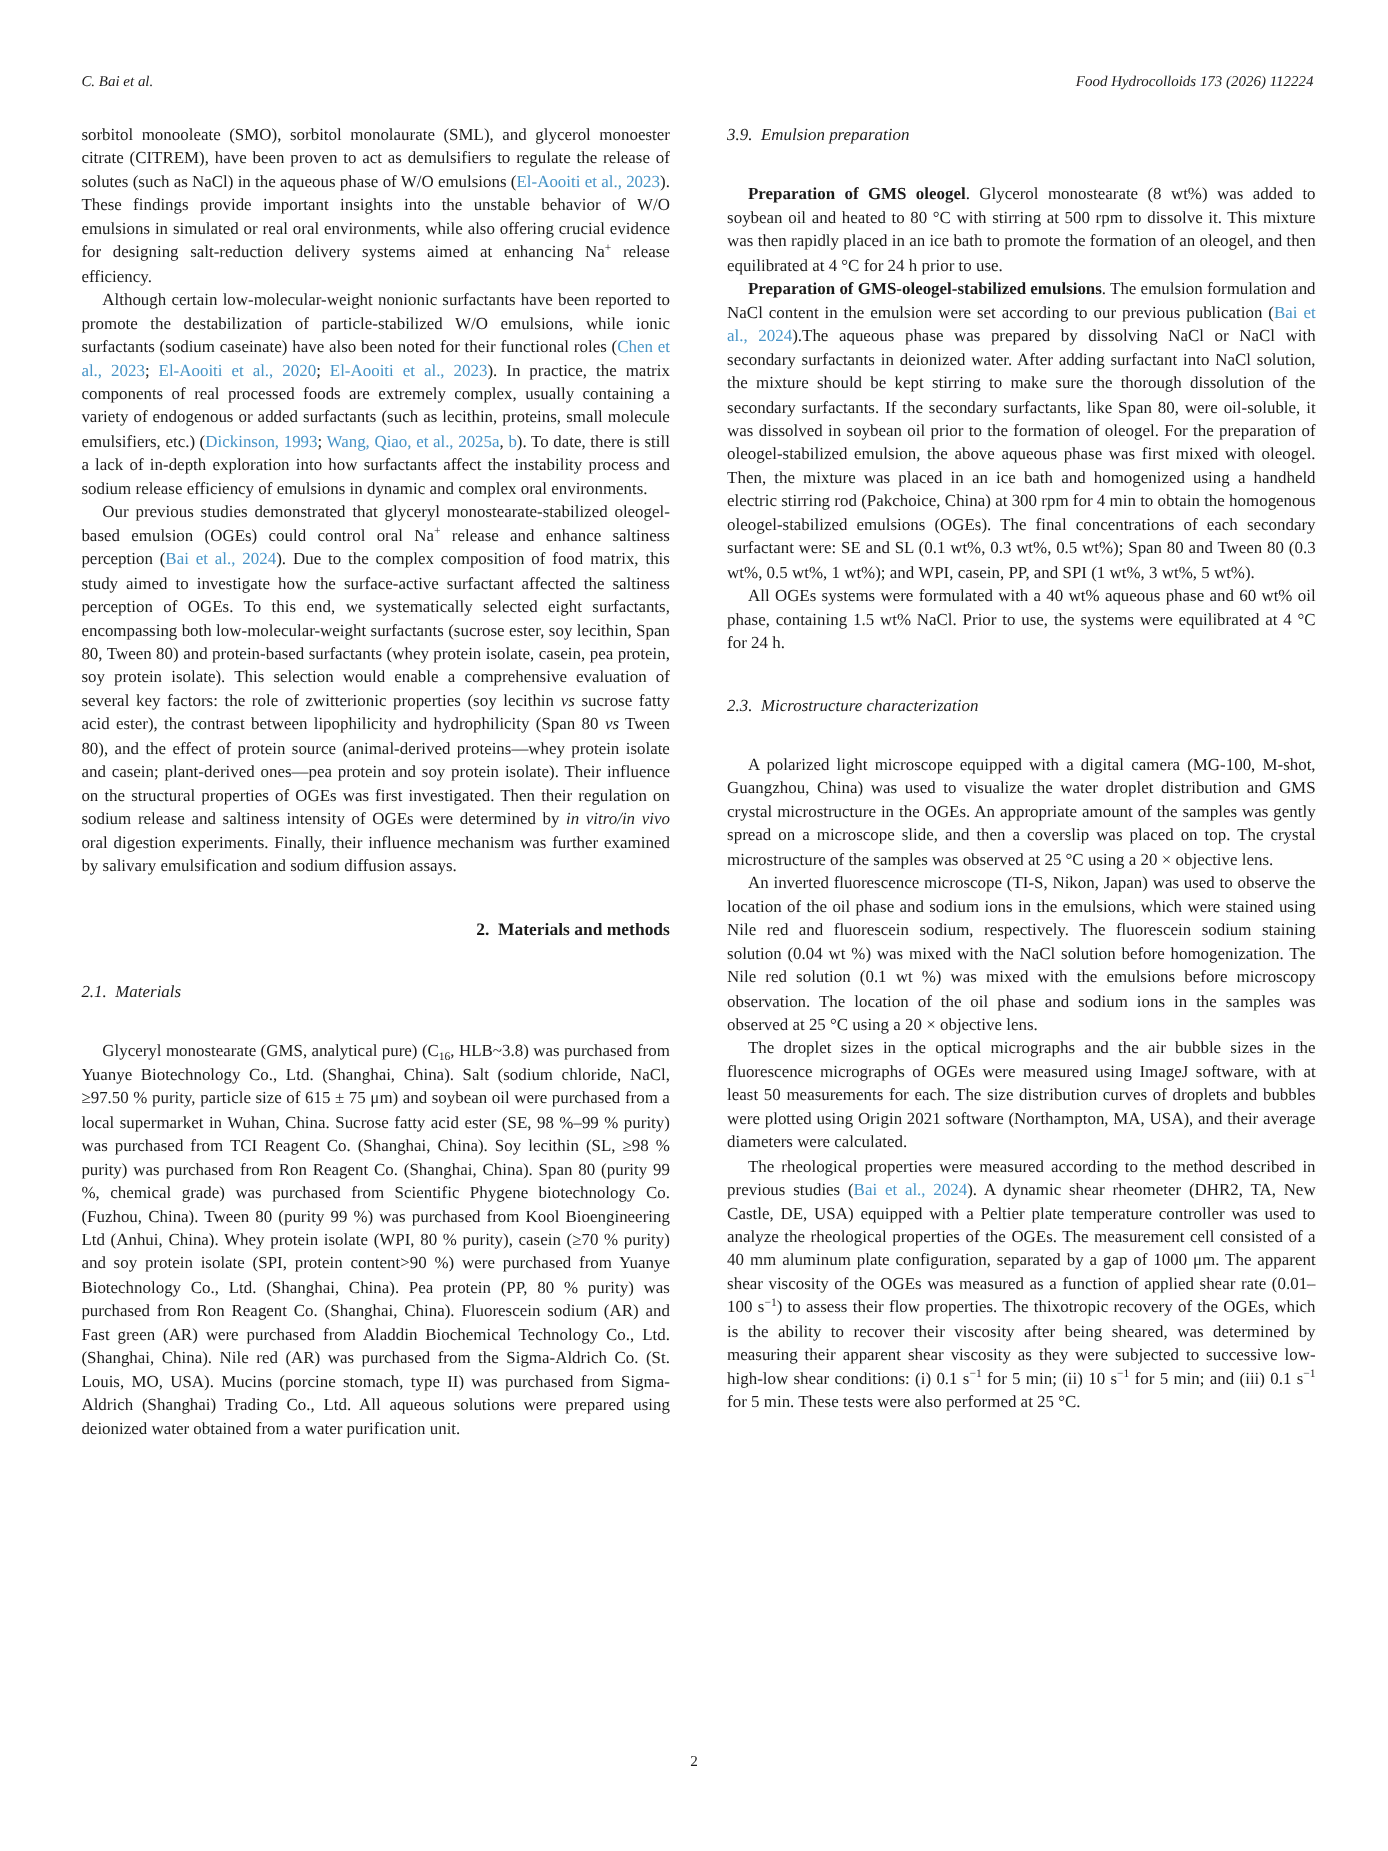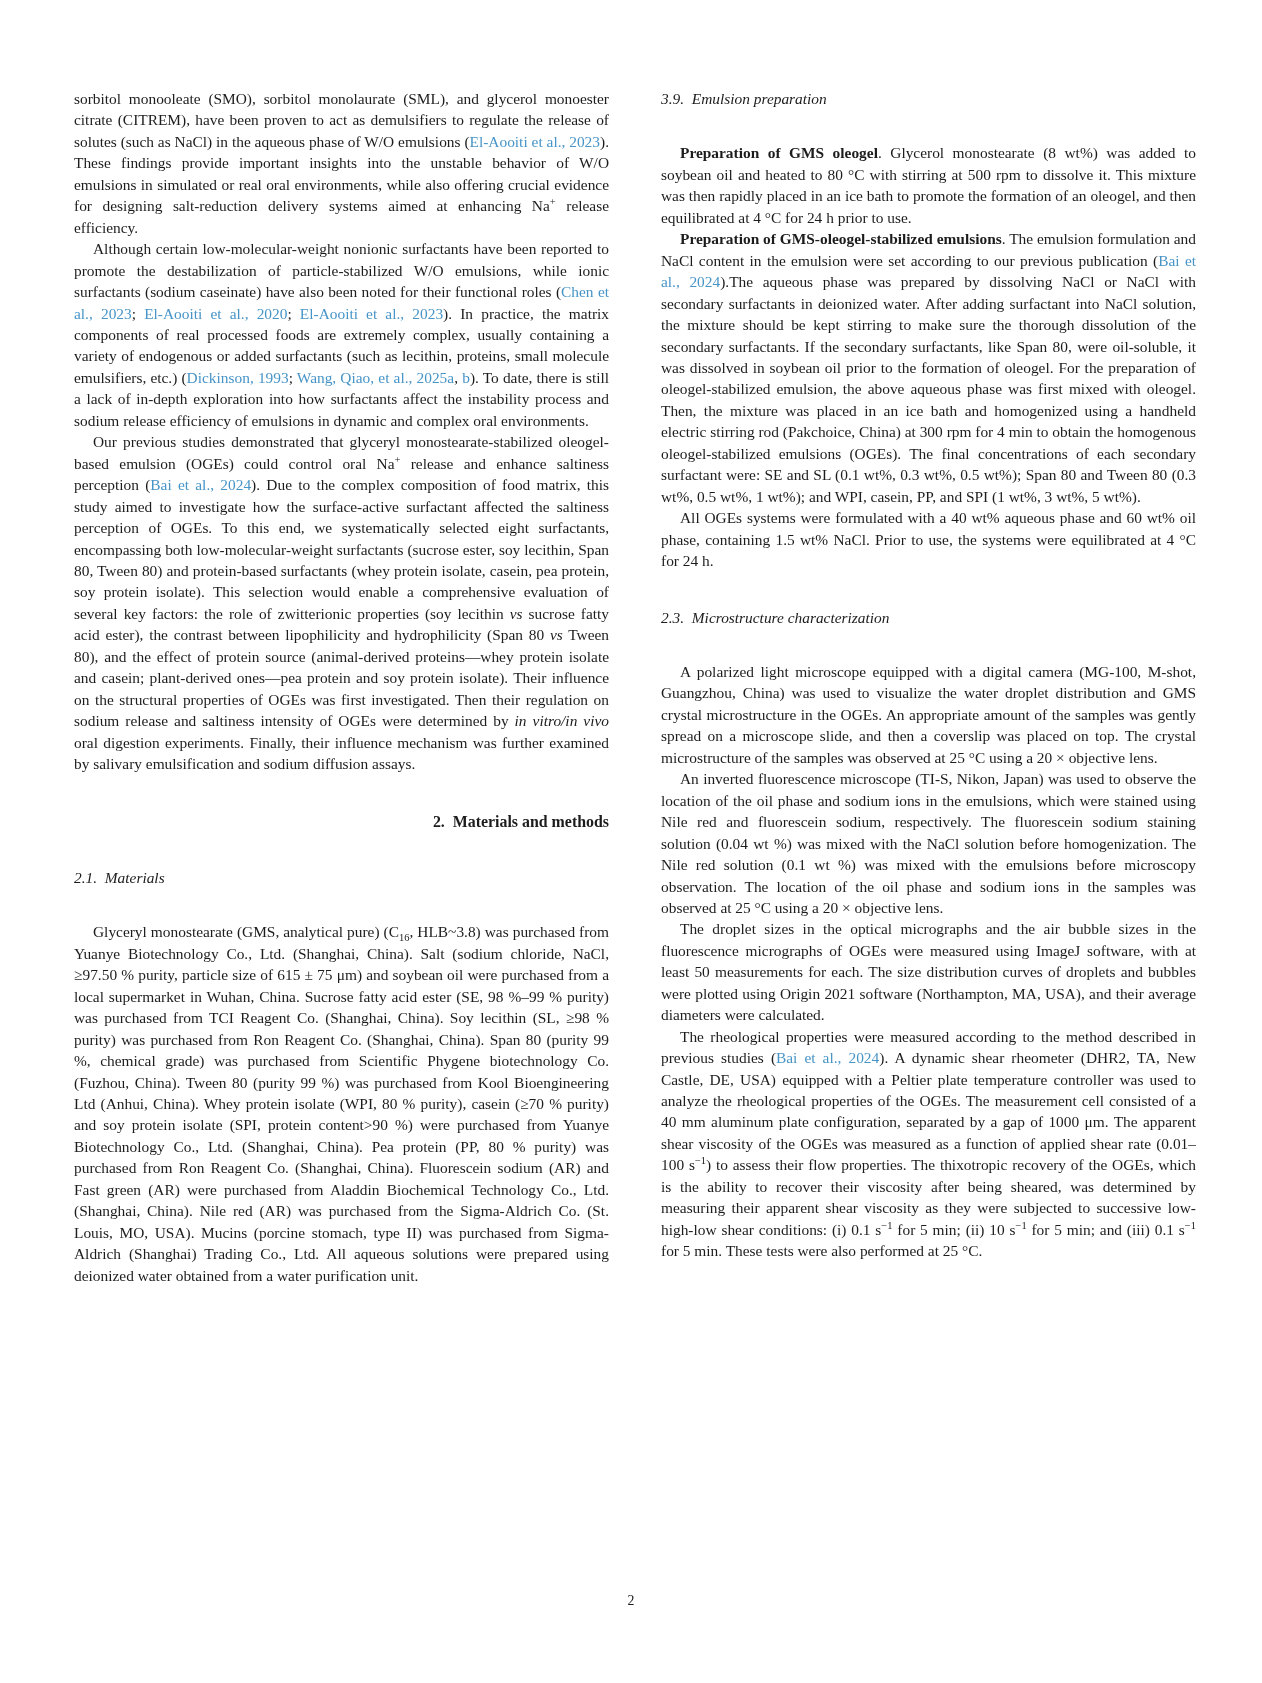--- a/index.html
+++ b/index.html
@@ -15,21 +15,21 @@
     color:var(--ink);
     font-family:"Liberation Serif", serif;
     overflow:hidden;
   }
   .running-header{
     position:absolute;top:66px;left:74px;right:68px;
     display:flex;justify-content:space-between;align-items:baseline;
     font-style:italic;font-size:13.6px;line-height:16px;
   }
   .content{
-    position:absolute;top:88px;left:74px;width:1122px;
+    position:absolute;top:112px;left:74px;width:1122px;
     display:flex;gap:52px;
   }
   .column{
     width:541px;
     font-size:15.4px;line-height:21.45px;
     text-align:justify;
     hyphens:auto;-webkit-hyphens:auto;
   }
   p.paragraph{margin:0;text-indent:19px;}
   p.no-indent{text-indent:0;}
@@ -48,20 +48,24 @@
   .i{font-style:italic;}
   .page-footer{
     position:absolute;top:1593px;left:0;width:100%;
     text-align:center;font-size:13.8px;
   }
 </style>
 </head>
 <body>
 
 <div class="page">
+  <div class="running-header">
+    <span>C. Bai et al.</span>
+    <span>Food Hydrocolloids 173 (2026) 112224</span>
+  </div>
 
   <div class="content">
     <div class="column">
         <p class="paragraph no-indent"><span>sorbitol monooleate (SMO), sorbitol monolaurate (SML), and glycerol monoester citrate (CITREM), have been proven to act as demulsifiers to regulate the release of solutes (such as NaCl) in the aqueous phase of W/O emulsions (</span><a href="#" class="cite">El-Aooiti et al., 2023</a><span>). These findings provide important insights into the unstable behavior of W/O emulsions in simulated or real oral environments, while also offering crucial evidence for designing salt-reduction delivery systems aimed at enhancing Na</span><sup>+</sup><span> release efficiency.</span></p>
         <p class="paragraph"><span>Although certain low-molecular-weight nonionic surfactants have been reported to promote the destabilization of particle-stabilized W/O emulsions, while ionic surfactants (sodium caseinate) have also been noted for their functional roles (</span><a href="#" class="cite">Chen et al., 2023</a><span>; </span><a href="#" class="cite">El-Aooiti et al., 2020</a><span>; </span><a href="#" class="cite">El-Aooiti et al., 2023</a><span>). In practice, the matrix components of real processed foods are extremely complex, usually containing a variety of endogenous or added surfactants (such as lecithin, proteins, small molecule emulsifiers, etc.) (</span><a href="#" class="cite">Dickinson, 1993</a><span>; </span><a href="#" class="cite">Wang, Qiao, et al., 2025a</a><span>, </span><a href="#" class="cite">b</a><span>). To date, there is still a lack of in-depth exploration into how surfactants affect the instability process and sodium release efficiency of emulsions in dynamic and complex oral environments.</span></p>
         <p class="paragraph"><span>Our previous studies demonstrated that glyceryl monostearate-stabilized oleogel-based emulsion (OGEs) could control oral Na</span><sup>+</sup><span> release and enhance saltiness perception (</span><a href="#" class="cite">Bai et al., 2024</a><span>). Due to the complex composition of food matrix, this study aimed to investigate how the surface-active surfactant affected the saltiness perception of OGEs. To this end, we systematically selected eight surfactants, encompassing both low-molecular-weight surfactants (sucrose ester, soy lecithin, Span 80, Tween 80) and protein-based surfactants (whey protein isolate, casein, pea protein, soy protein isolate). This selection would enable a comprehensive evaluation of several key factors: the role of zwitterionic properties (soy lecithin </span><span class="i">vs</span><span> sucrose fatty acid ester), the contrast between lipophilicity and hydrophilicity (Span 80 </span><span class="i">vs</span><span> Tween 80), and the effect of protein source (animal-derived proteins—whey protein isolate and casein; plant-derived ones—pea protein and soy protein isolate). Their influence on the structural properties of OGEs was first investigated. Then their regulation on sodium release and saltiness intensity of OGEs were determined by </span><span class="i">in vitro/in vivo</span><span> oral digestion experiments. Finally, their influence mechanism was further examined by salivary emulsification and sodium diffusion assays.</span></p>
         <h2 class="heading1"><span>2. Materials and methods</span></h2>
         <h3 class="heading2"><span>2.1. Materials</span></h3>
         <p class="paragraph"><span>Glyceryl monostearate (GMS, analytical pure) (C</span><sub>16</sub><span>, HLB~3.8) was purchased from Yuanye Biotechnology Co., Ltd. (Shanghai, China). Salt (sodium chloride, NaCl, ≥97.50 % purity, particle size of 615 ± 75 μm) and soybean oil were purchased from a local supermarket in Wuhan, China. Sucrose fatty acid ester (SE, 98 %–99 % purity) was purchased from TCI Reagent Co. (Shanghai, China). Soy lecithin (SL, ≥98 % purity) was purchased from Ron Reagent Co. (Shanghai, China). Span 80 (purity 99 %, chemical grade) was purchased from Scientific Phygene biotechnology Co. (Fuzhou, China). Tween 80 (purity 99 %) was purchased from Kool Bioengineering Ltd (Anhui, China). Whey protein isolate (WPI, 80 % purity), casein (≥70 % purity) and soy protein isolate (SPI, protein content&gt;90 %) were purchased from Yuanye Biotechnology Co., Ltd. (Shanghai, China). Pea protein (PP, 80 % purity) was purchased from Ron Reagent Co. (Shanghai, China). Fluorescein sodium (AR) and Fast green (AR) were purchased from Aladdin Biochemical Technology Co., Ltd. (Shanghai, China). Nile red (AR) was purchased from the Sigma-Aldrich Co. (St. Louis, MO, USA). Mucins (porcine stomach, type II) was purchased from Sigma-Aldrich (Shanghai) Trading Co., Ltd. All aqueous solutions were prepared using deionized water obtained from a water purification unit.</span></p>
       </div>

